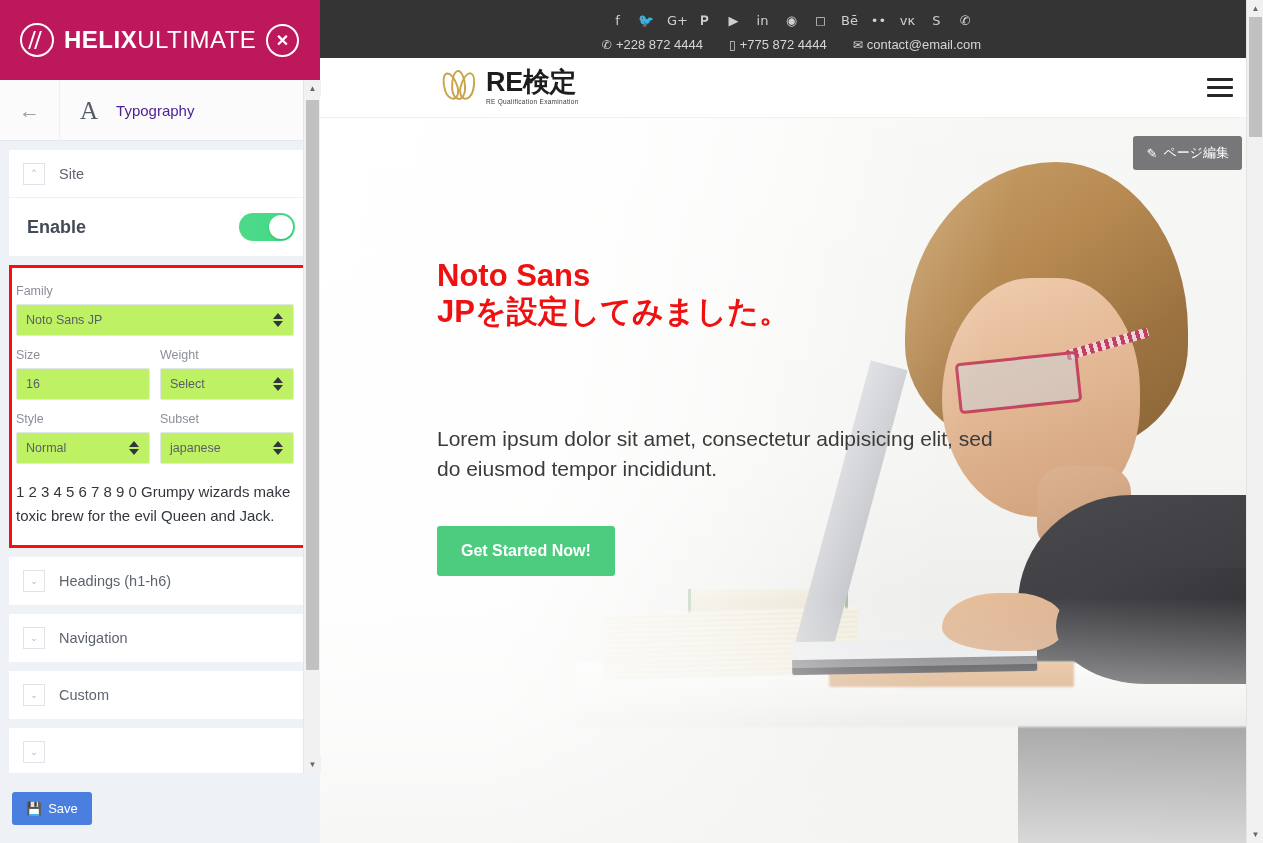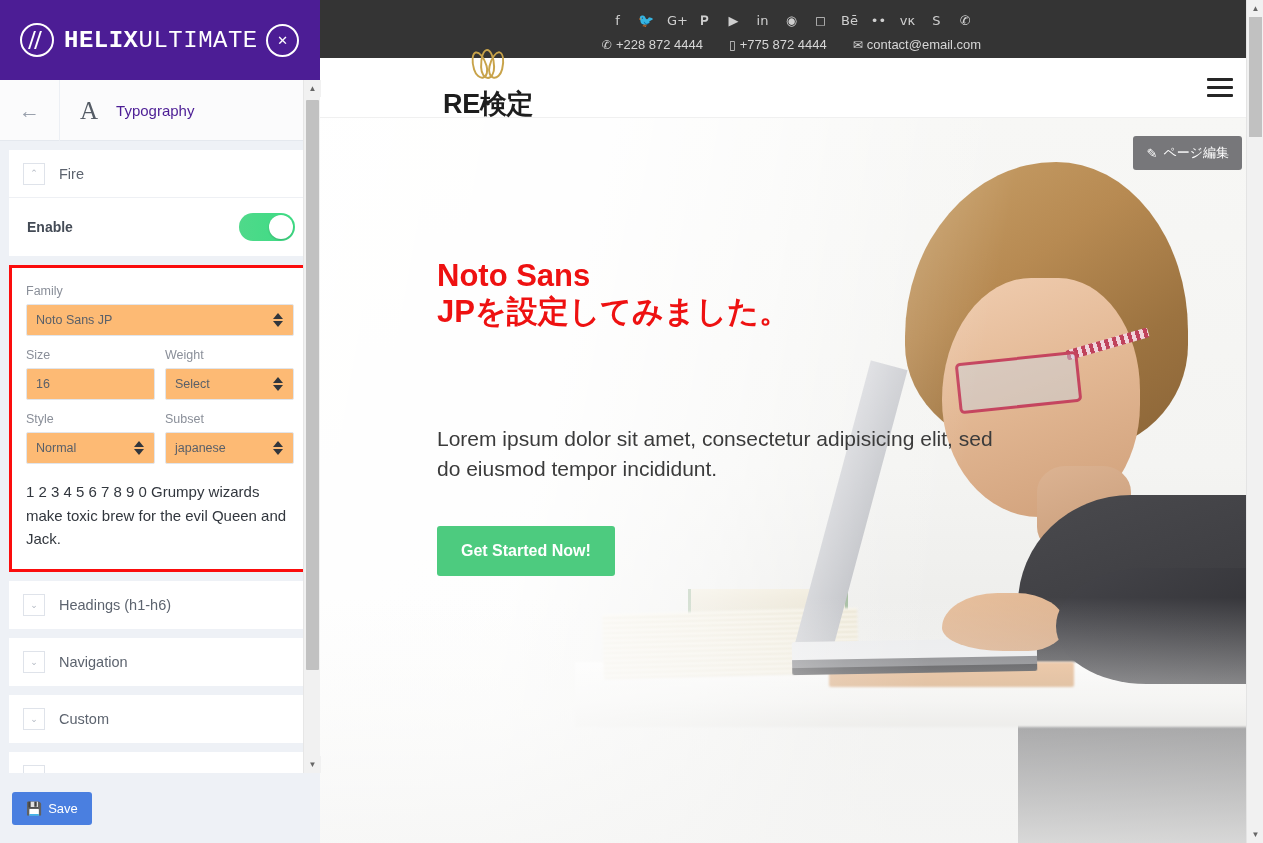--- a/index.html
+++ b/index.html
@@ -22,27 +22,26 @@
     position: relative;
     width: 320px;
     height: 843px;
     background: #eef1f6;
     flex: 0 0 320px;
     display: flex;
     flex-direction: column;
   }
   .panel-header {
     height: 80px;
-    background: #4c1d95;
+    background: #be185d;
     display: flex;
     align-items: center;
     padding: 0 20px;
     flex: 0 0 80px;
     position: relative;
-    font-family: Liberation Mono, monospace;
   }
   .logo-mark {
     width: 34px; height: 34px;
     border: 2px solid #fff;
     border-radius: 50%;
     position: relative;
     flex: 0 0 34px;
     margin-right: 10px;
   }
   .logo-mark::before {
@@ -157,21 +156,21 @@
   .acc-sep { border-bottom: 1px solid #eef0f4; }
 
   .toggle-row {
     display: flex;
     align-items: center;
     justify-content: space-between;
     padding: 14px 16px 14px 18px;
     height: 58px;
   }
   .toggle-label {
-    font-size: 14px;
+    font-size: 18px;
     color: #444b56;
     font-weight: bold;
   }
   .switch {
     width: 56px; height: 28px;
     border-radius: 14px;
     background: linear-gradient(90deg,#4fd98a,#3ddc84);
     position: relative;
     cursor: pointer;
   }
@@ -180,33 +179,33 @@
     right: 2px; top: 2px;
     width: 24px; height: 24px;
     border-radius: 50%;
     background: #fff;
     box-shadow: 0 1px 2px rgba(0,0,0,.18);
   }
 
   .highlight-box {
     border: 3px solid #fb0d0d;
     background: #fff;
-    padding: 14px 14px 18px 14px;
+    padding: 14px 14px 18px 4px;
     margin: 8px 0 9px 0;
   }
   .field-label {
     font-size: 12.5px;
     color: #8a8f99;
     margin: 2px 0 6px 0;
     display: block;
   }
   .ctrl {
     height: 32px;
     border: 1px solid #e2e5ea;
-    background: #fdba74;
+    background: #bef264;
     border-radius: 2px;
     display: flex;
     align-items: center;
     padding: 0 9px;
     font-size: 12.5px;
     color: #5a6069;
     position: relative;
     cursor: pointer;
     width: 100%;
   }
@@ -353,25 +352,23 @@
     height: 60px;
     display: flex;
     align-items: center;
     justify-content: space-between;
     padding: 0 22px 0 0;
     position: relative;
     border-bottom: 1px solid #f0f0f0;
   }
   .brand {
     display: flex;
-    align-items: center;
     gap: 9px;
     margin-left: 123px;
     cursor: pointer;
-    flex-direction: column;
   }
   .brand-mark {
     width: 34px; height: 34px;
     position: relative;
     flex: 0 0 34px;
   }
   .brand-mark i {
     position: absolute;
     border: 2.2px solid #c8a34a;
     border-radius: 50% 50% 50% 50% / 60% 60% 40% 40%;
@@ -643,21 +640,21 @@
         <span class="typo-icon">A</span>
         <span class="sub-title">Typography</span>
       </div>
     </div>
 
     <div class="panel-scroll">
 
       <div class="accordion">
         <div class="acc-head acc-sep">
           <span class="acc-toggle">⌃</span>
-          <span class="acc-title">Fire</span>
+          <span class="acc-title">Site</span>
         </div>
         <div class="toggle-row">
           <span class="toggle-label">Enable</span>
           <span class="switch">
               <span class="knob"></span>
             </span>
         </div>
       </div>
 
       <div class="highlight-box">

